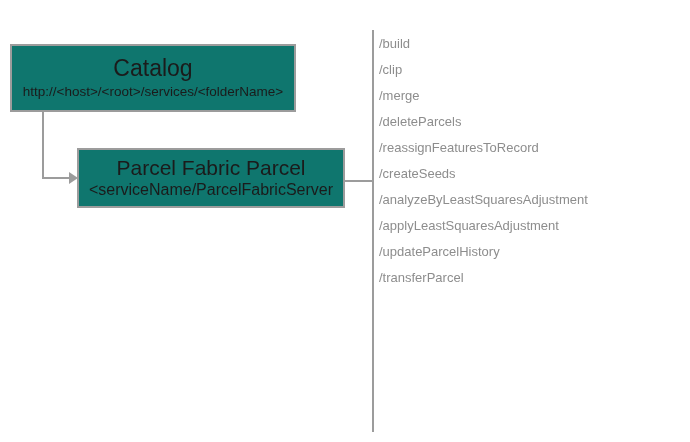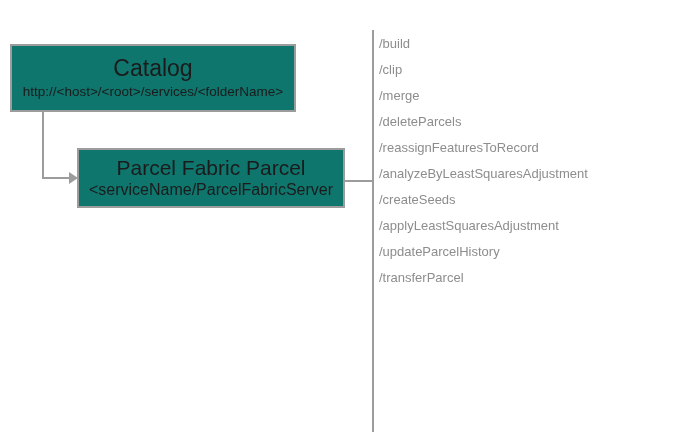--- a/index.html
+++ b/index.html
@@ -158,20 +158,20 @@
 
   <div class="connector" id="conn-ops"></div>
   <div class="connector" id="ops-rail"></div>
 
   <ul id="operations">
       <li>/build</li>
       <li>/clip</li>
       <li>/merge</li>
       <li>/deleteParcels</li>
       <li>/reassignFeaturesToRecord</li>
+      <li>/createSeeds</li>
       <li>/analyzeByLeastSquaresAdjustment</li>
-      <li>/createSeeds</li>
       <li>/applyLeastSquaresAdjustment</li>
       <li>/updateParcelHistory</li>
       <li>/transferParcel</li>
     </ul>
 
 </div>
 
 </body></html>

